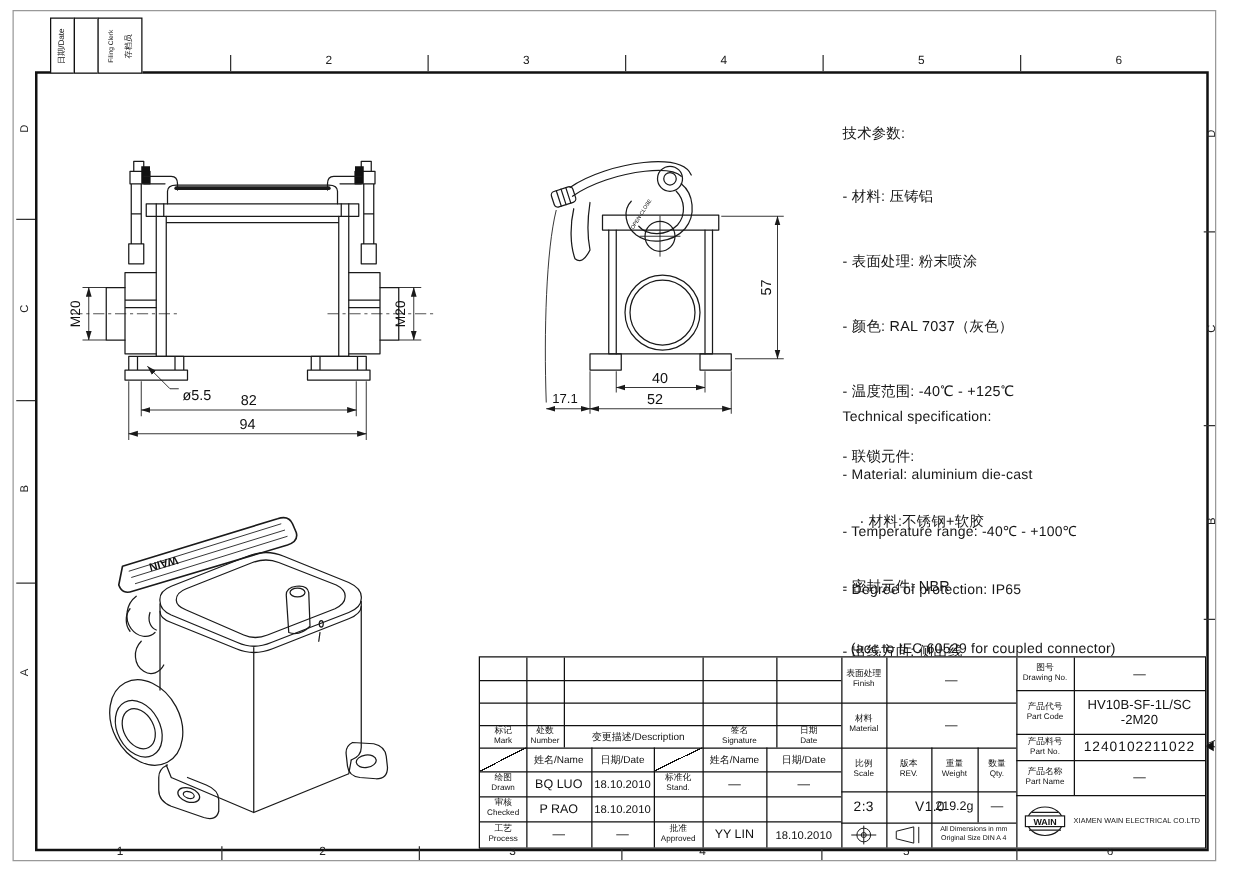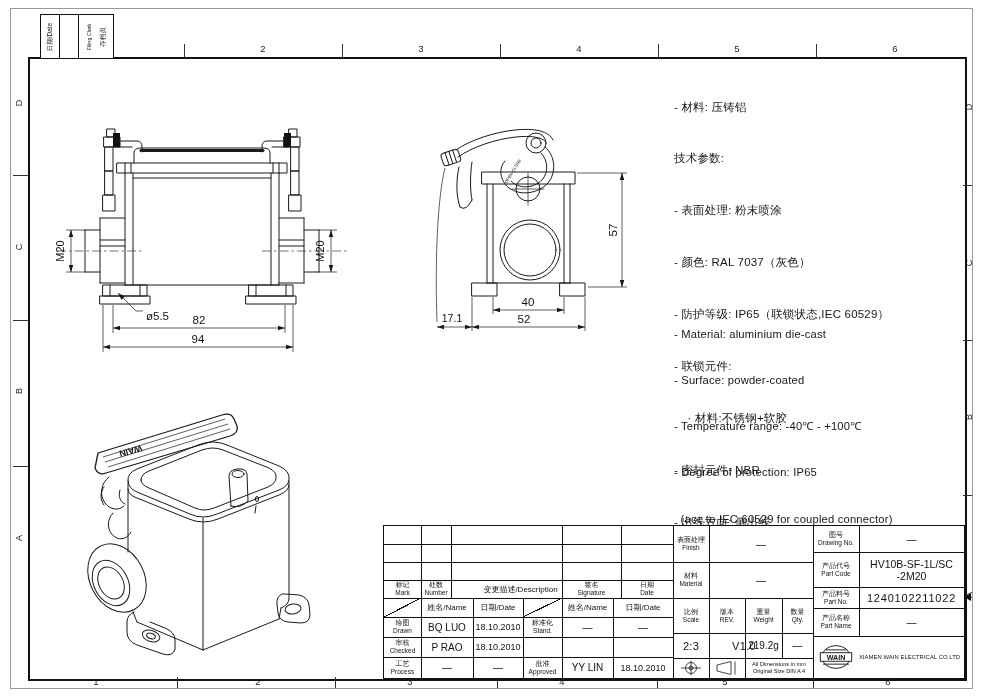--- a/index.html
+++ b/index.html
@@ -245,36 +245,36 @@
     <path d="M120 490 C118 496 120 502 125 504"></path>
 
     <path d="M231 506 L229 476 Q229 470 237 469 Q246 468 247 474 L248 501 Q240 509 231 506 Z"></path>
     <ellipse cx="238" cy="474" rx="6" ry="3.5"></ellipse>
     <ellipse cx="257" cy="499" rx="1.6" ry="2.6"></ellipse>
     <path d="M256 506 L255 513"></path>
   </g>
 </svg>
 
 <div class="abs spec" style="left:674px;top:64px;width:292px">
+  <div class="spec-line">技术参数:</div>
   <div class="spec-line">- 材料: 压铸铝</div>
-  <div class="spec-line">技术参数:</div>
   <div class="spec-line">- 表面处理: 粉末喷涂</div>
   <div class="spec-line">- 颜色: RAL 7037（灰色）</div>
-  <div class="spec-line">- 防护等级: IP65（联锁状态,IEC 60529）</div>
+  <div class="spec-line">- 温度范围: -40℃ - +125℃</div>
   <div class="spec-line">- 联锁元件:</div>
   <div class="spec-line">    · 材料:不锈钢+软胶</div>
   <div class="spec-line">- 密封元件: NBR</div>
   <div class="spec-line">- 出线方向: 侧出线</div>
   <div class="spec-line">- 出线孔数: 2</div>
   
 </div>
 
 <div class="abs spec spec-en" style="left:674px;top:296px;width:292px">
+  <div class="spec-line">Technical specification:</div>
   <div class="spec-line">- Material: aluminium die-cast</div>
-  <div class="spec-line">- Surface: powder-coated</div>
   <div class="spec-line">- Temperature range: -40℃ - +100℃</div>
   <div class="spec-line">- Degree of protection: IP65</div>
   <div class="spec-line">  (acc.to IEC 60529 for coupled connector)</div>
   <div class="spec-line">- Locking element:</div>
   <div class="spec-line">    · Locking type: single locking latch</div>
   
   
   
   
   
@@ -312,21 +312,21 @@
   </div>
 
   <div class="cell" style="left:0;top:54px;width:37px;height:18px">
     <span class="cn">标记</span>
     <span class="en">Mark</span>
   </div>
   <div class="cell" style="left:37px;top:54px;width:30px;height:18px">
     <span class="cn">处数</span>
     <span class="en">Number</span>
   </div>
-  <div class="cell" style="left:81px;top:54px;width:111px;height:18px;font-size:8px">
+  <div class="cell" style="left:71px;top:54px;width:111px;height:18px;font-size:8px">
     <span>变更描述/Description</span>
   </div>
   <div class="cell" style="left:178px;top:54px;width:59px;height:18px">
     <span class="cn">签名</span>
     <span class="en">Signature</span>
   </div>
   <div class="cell" style="left:237px;top:54px;width:52px;height:18px">
     <span class="cn">日期</span>
     <span class="en">Date</span>
   </div>

